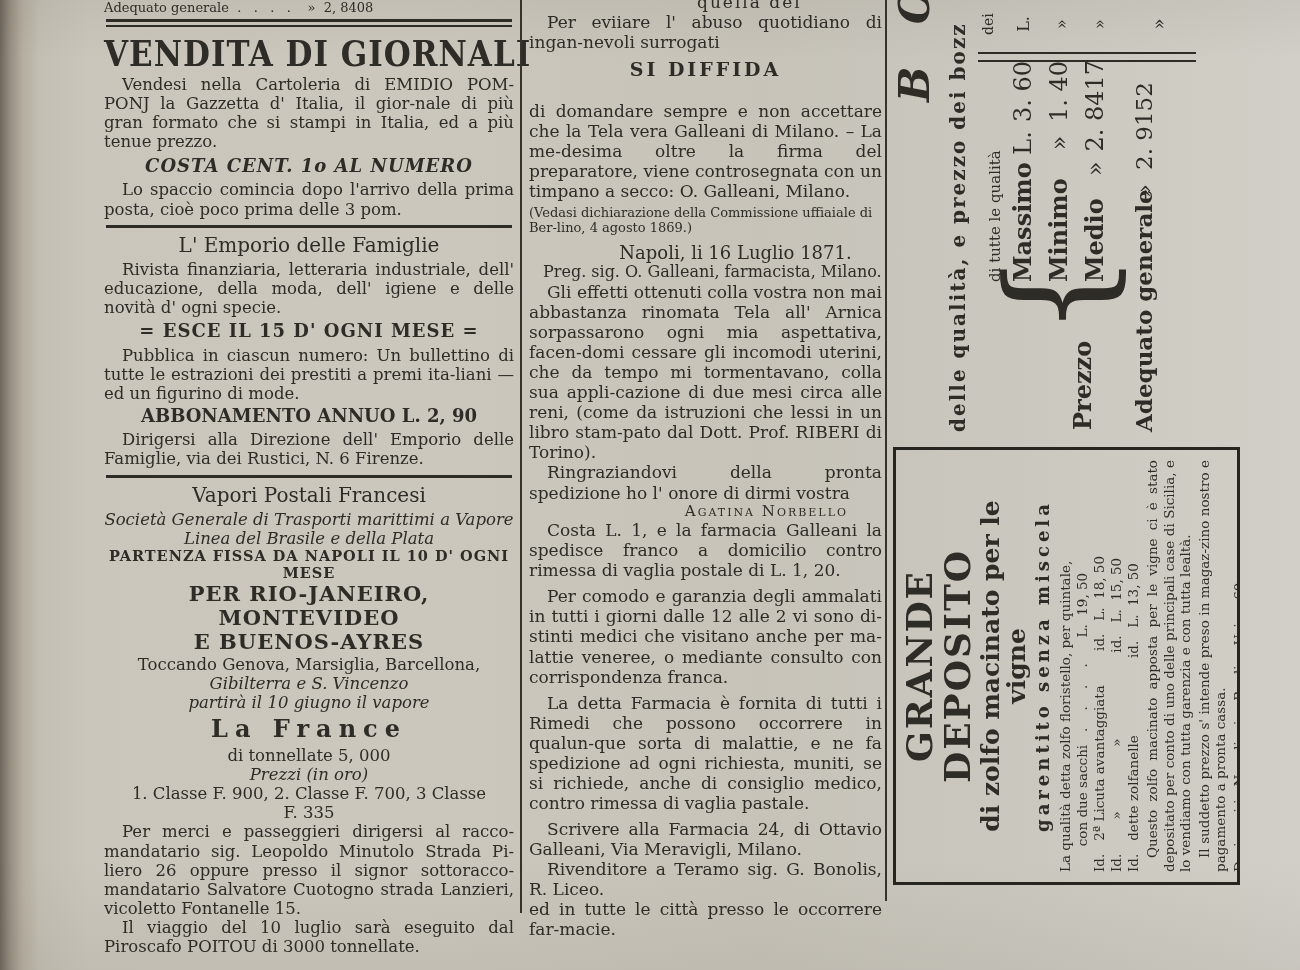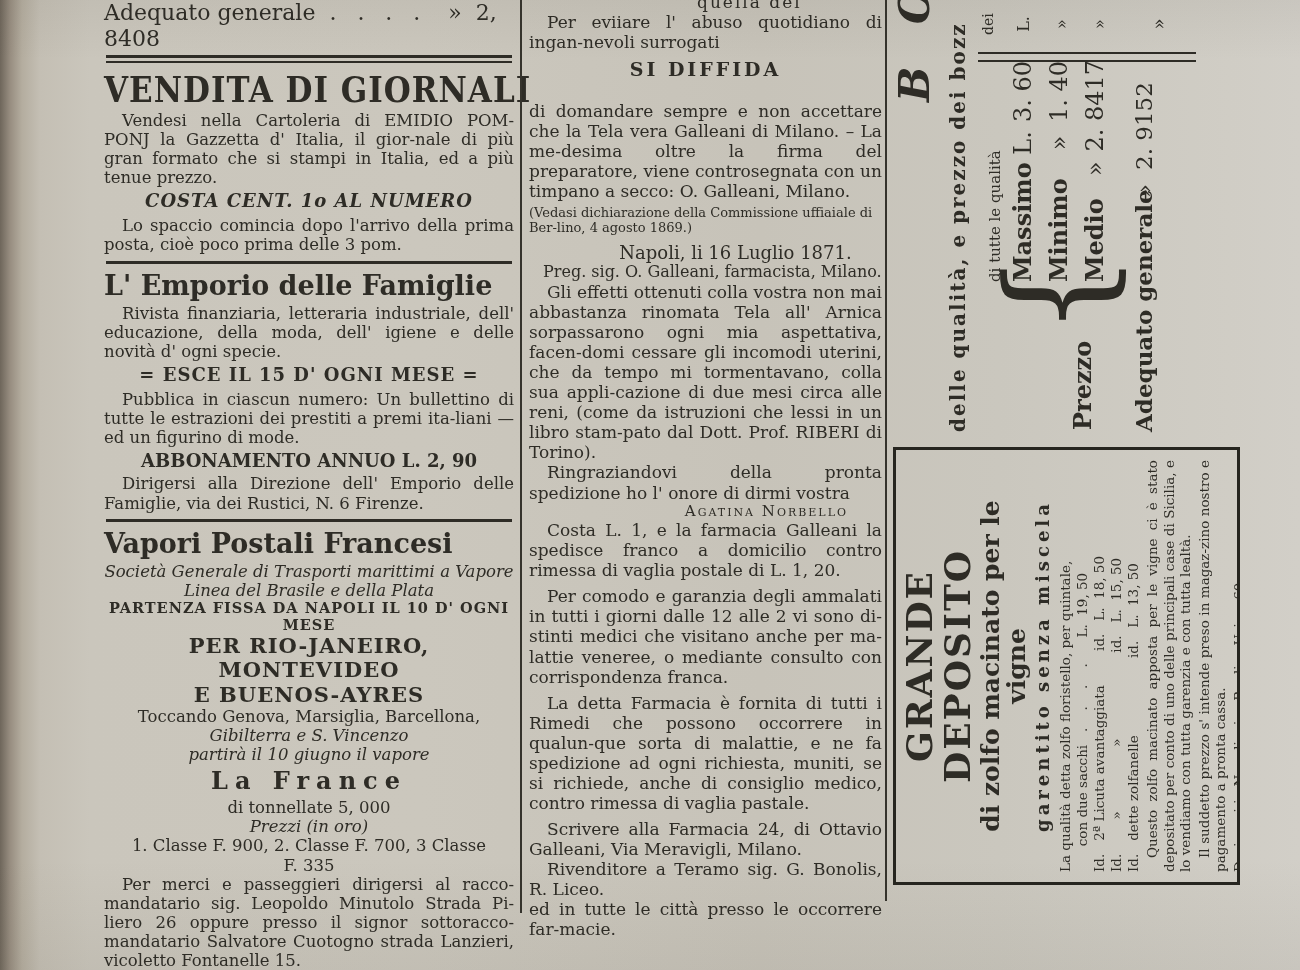--- a/index.html
+++ b/index.html
@@ -23,25 +23,25 @@
   .leftcol{left:104px;width:410px;font-size:16.5px;line-height:1.16;}
   .midcol{left:529px;width:353px;font-size:17px;line-height:1.18;}
   p{margin:0;}
   .just{text-align:justify;text-indent:18px;}
   .noind{text-indent:0;}
   .it{font-style:italic;}
   .pre{white-space:pre-wrap;}
   .rule{height:3px;background:#2e2c26;margin:6px 2px;}
   .rule2{border-top:3px solid #2e2c26;border-bottom:2px solid #2e2c26;height:3px;margin:4px 2px 8px;}
   .vrule{position:absolute;top:0;width:2px;background:#35332c;}
-  .prevline{white-space:pre-wrap;font-size:22px;}
+  .prevline{white-space:pre-wrap;font-size:13px;}
   .vendita-title{font-size:31px;font-weight:700;letter-spacing:1px;white-space:nowrap;
     text-align:center;margin:3px 0 4px;transform:scaleY(1.12);transform-origin:top;}
   .costa{font-style:italic;font-weight:600;font-size:18px;text-align:center;letter-spacing:1px;margin:4px 0;}
-  .sec-title{font-size:27px;font-weight:700;text-align:left;margin:4px 0 3px;}
+  .sec-title{font-size:20px;font-weight:400;text-align:center;margin:4px 0 3px;}
   .esce{font-weight:700;font-size:18px;text-align:center;letter-spacing:1px;margin:4px 0;}
   .abbon{font-weight:700;font-size:18px;text-align:center;margin:3px 0;}
   .vap-line{text-align:center;}
   .vap-caps{font-size:14.5px;letter-spacing:1px;font-weight:700;text-align:center;}
   .vap-big{font-size:21px;font-weight:700;text-align:center;letter-spacing:1px;}
   .ship{font-size:24px;font-weight:700;letter-spacing:7px;text-align:center;margin:3px 0;}
   .cutline{height:12px;overflow:hidden;}
   .cutline span{display:block;margin-top:-8px;padding-left:168px;letter-spacing:2px;}
   .diffida{font-size:19px;font-weight:700;text-align:center;letter-spacing:3px;margin:6px 0 20px;}
   .smallnote{font-size:13px;line-height:1.2;margin:4px 0;}

